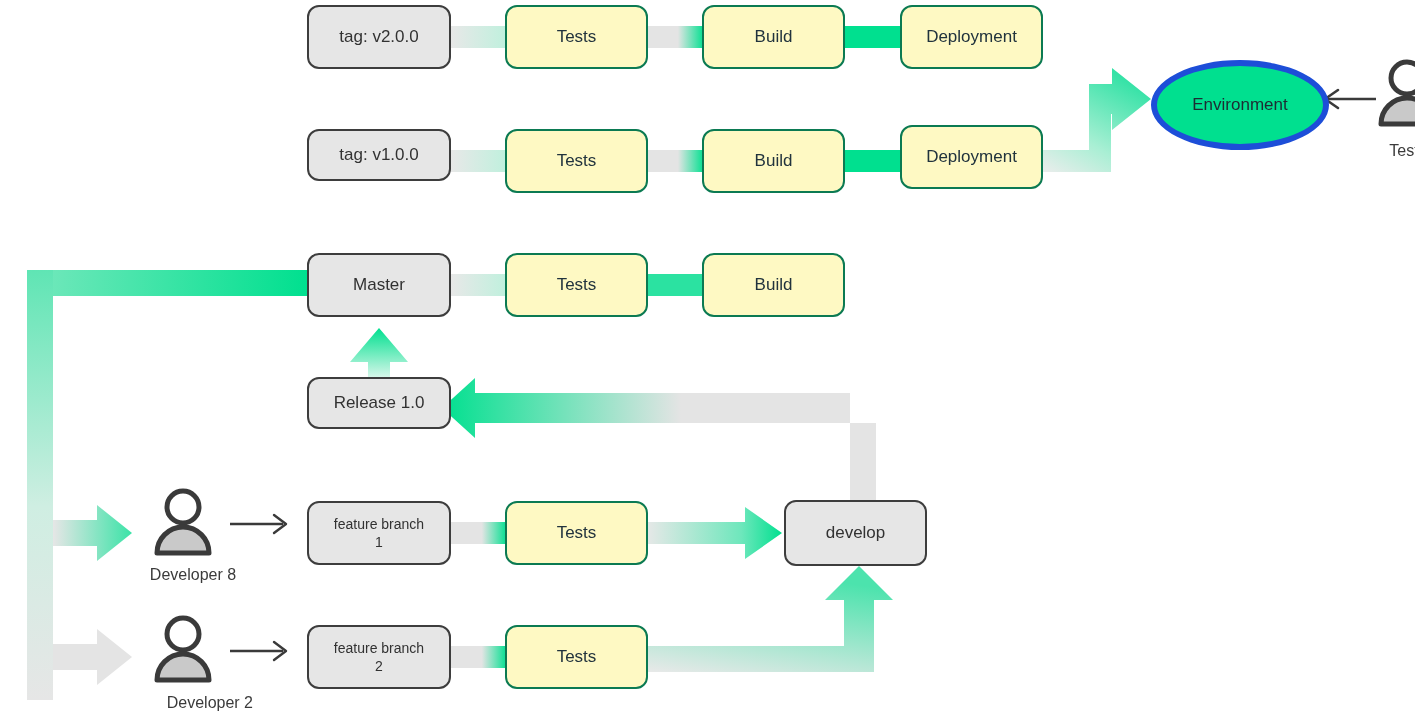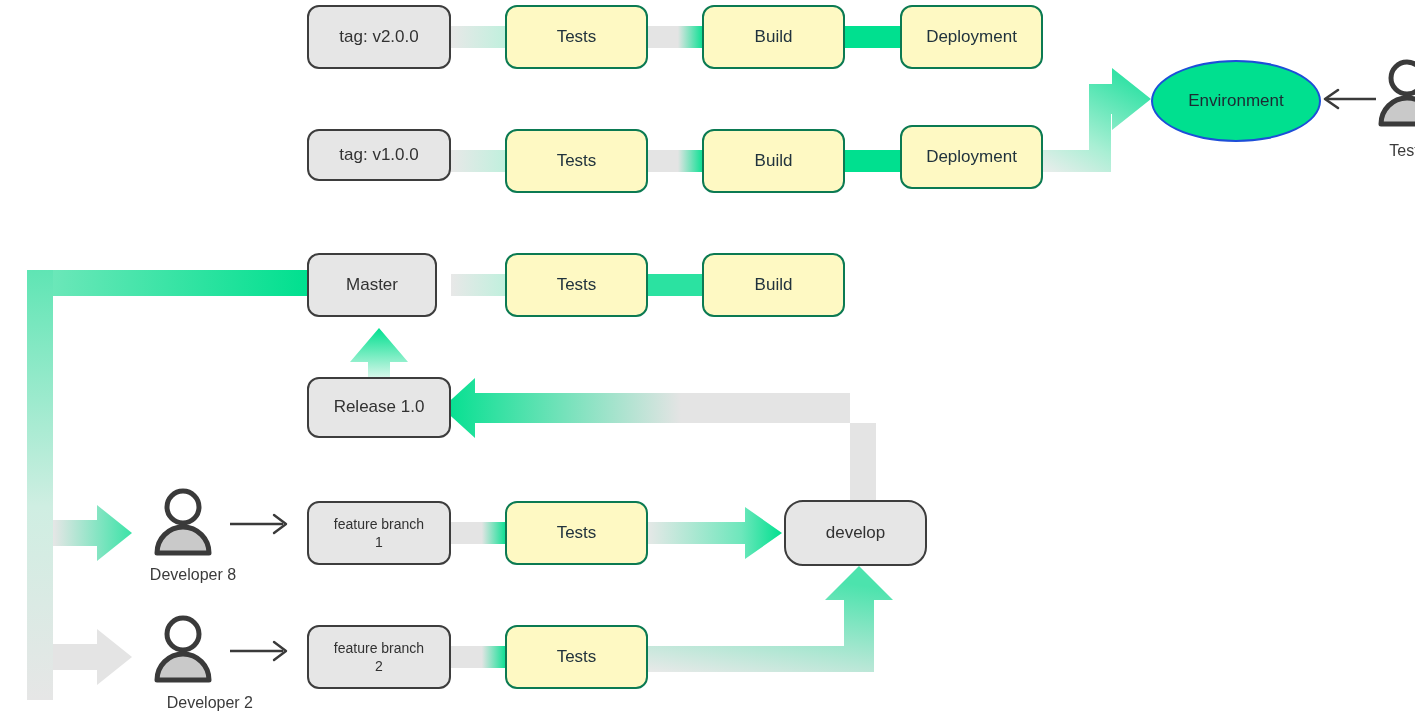--- a/index.html
+++ b/index.html
@@ -7,21 +7,21 @@
        font-family:"Liberation Sans","DejaVu Sans",sans-serif;}
   #stage{position:relative;width:1415px;height:722px;background:#fff;margin-left:27px;}
   svg#wires{position:absolute;left:0;top:0;width:1415px;height:722px;}
   .node{position:absolute;box-sizing:border-box;display:flex;align-items:center;
         justify-content:center;text-align:center;border-radius:12px;
         font-size:17px;line-height:1.18;z-index:3;}
   .node.gray{background:#e6e6e6;border:2px solid #3d3d3d;color:#323232;}
   .node.mint{background:#fef9c3;border:2px solid #0b7a52;color:#21333d;}
   .node.small{font-size:14px;}
   .ellipse{position:absolute;border-radius:50%;background:#00e08f;
-           border:2px solid #1d4ed8;color:#1d2b33;display:flex;align-items:center;
+           border:6px solid #1d4ed8;color:#1d2b33;display:flex;align-items:center;
            justify-content:center;font-size:17px;z-index:3;}
   .person{position:absolute;z-index:3;}
   .caption{position:absolute;font-size:16px;color:#3b3b3b;text-align:center;z-index:3;}
 </style>
 </head>
 <body>
 
 <div id="stage">
 
   <svg id="wires" viewBox="0 0 1415 722" xmlns="http://www.w3.org/2000/svg">
@@ -152,52 +152,52 @@
   <div class="person" style="left:1348px;top:58px;width:64px;height:70px;">
     <svg viewBox="0 0 64 70" width="64" height="70" xmlns="http://www.w3.org/2000/svg">
       <circle cx="32" cy="20" r="16" fill="#ffffff" stroke="#3a3a3a" stroke-width="5"></circle>
       <path d="M6,66 a26,26 0 0 1 52,0 Z" fill="#c9c9c9" stroke="#3a3a3a" stroke-width="5" stroke-linejoin="round"></path>
     </svg>
   </div>
   <div class="caption" style="left:1336px;top:142px;width:90px;">
     <span>Tests</span>
   </div>
 
-  <div class="node gray" style="left:280px;top:253px;width:130px;height:64px;">
+  <div class="node gray" style="left:280px;top:253px;width:144px;height:64px;">
     <span>Master</span>
   </div>
   <div class="node mint" style="left:478px;top:253px;width:143px;height:64px;">
     <span>Tests</span>
   </div>
   <div class="node mint" style="left:675px;top:253px;width:143px;height:64px;">
     <span>Build</span>
   </div>
 
-  <div class="node gray" style="left:280px;top:377px;width:144px;height:61px;">
+  <div class="node gray" style="left:280px;top:377px;width:144px;height:52px;">
     <span>Release 1.0</span>
   </div>
 
   <div class="person" style="left:124px;top:487px;width:64px;height:70px;">
     <svg viewBox="0 0 64 70" width="64" height="70" xmlns="http://www.w3.org/2000/svg">
       <circle cx="32" cy="20" r="16" fill="#ffffff" stroke="#3a3a3a" stroke-width="5"></circle>
       <path d="M6,66 a26,26 0 0 1 52,0 Z" fill="#c9c9c9" stroke="#3a3a3a" stroke-width="5" stroke-linejoin="round"></path>
     </svg>
   </div>
   <div class="caption" style="left:106px;top:566px;width:120px;">
     <span>Developer 8</span>
   </div>
   <div class="node gray small" style="left:280px;top:501px;width:144px;height:64px;flex-direction:column;gap:1px;">
     <span>feature branch</span>
     <span>1</span>
   </div>
   <div class="node mint" style="left:478px;top:501px;width:143px;height:64px;">
     <span>Tests</span>
   </div>
 
-  <div class="node gray" style="left:757px;top:500px;width:143px;height:66px;border-radius:19px;">
+  <div class="node gray" style="left:757px;top:500px;width:143px;height:66px;">
     <span>develop</span>
   </div>
 
   <div class="person" style="left:124px;top:614px;width:64px;height:70px;">
     <svg viewBox="0 0 64 70" width="64" height="70" xmlns="http://www.w3.org/2000/svg">
       <circle cx="32" cy="20" r="16" fill="#ffffff" stroke="#3a3a3a" stroke-width="5"></circle>
       <path d="M6,66 a26,26 0 0 1 52,0 Z" fill="#c9c9c9" stroke="#3a3a3a" stroke-width="5" stroke-linejoin="round"></path>
     </svg>
   </div>
   <div class="caption" style="left:106px;top:694px;width:120px;text-align:right;">

